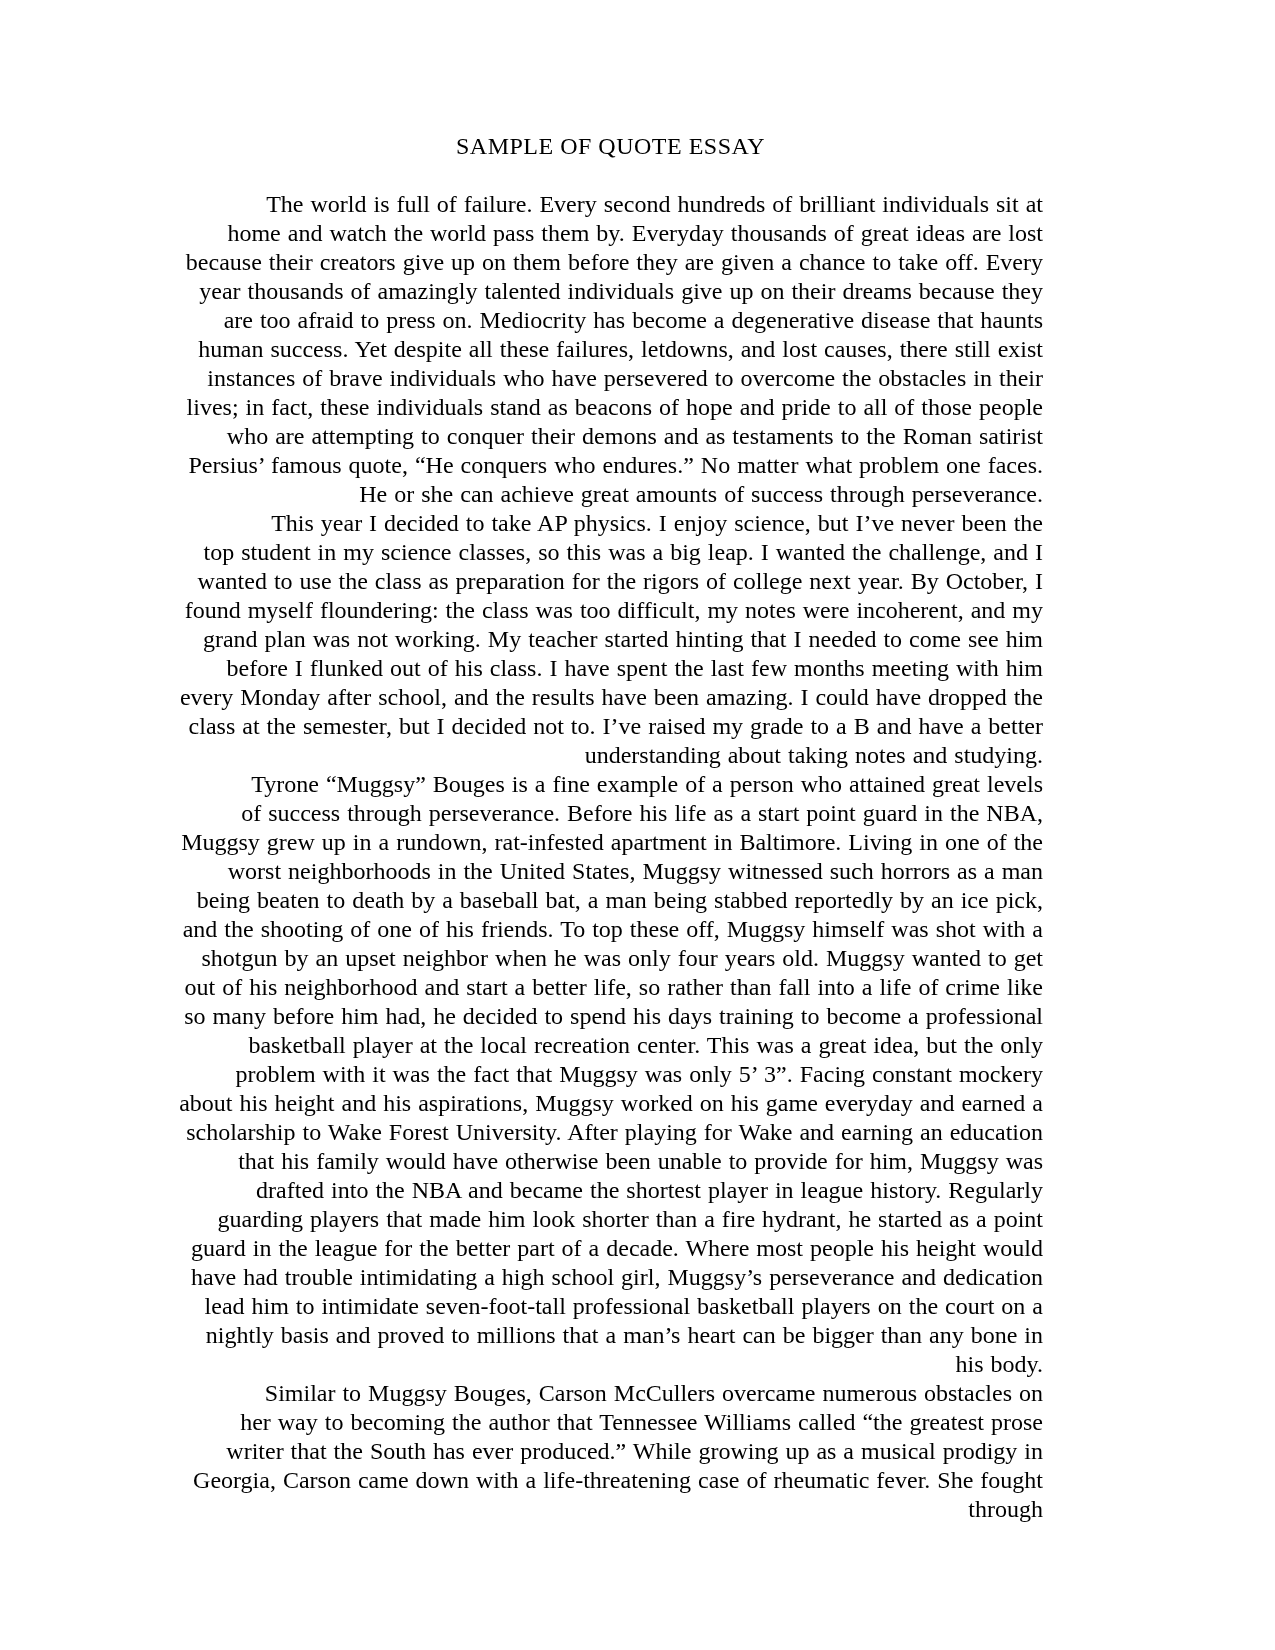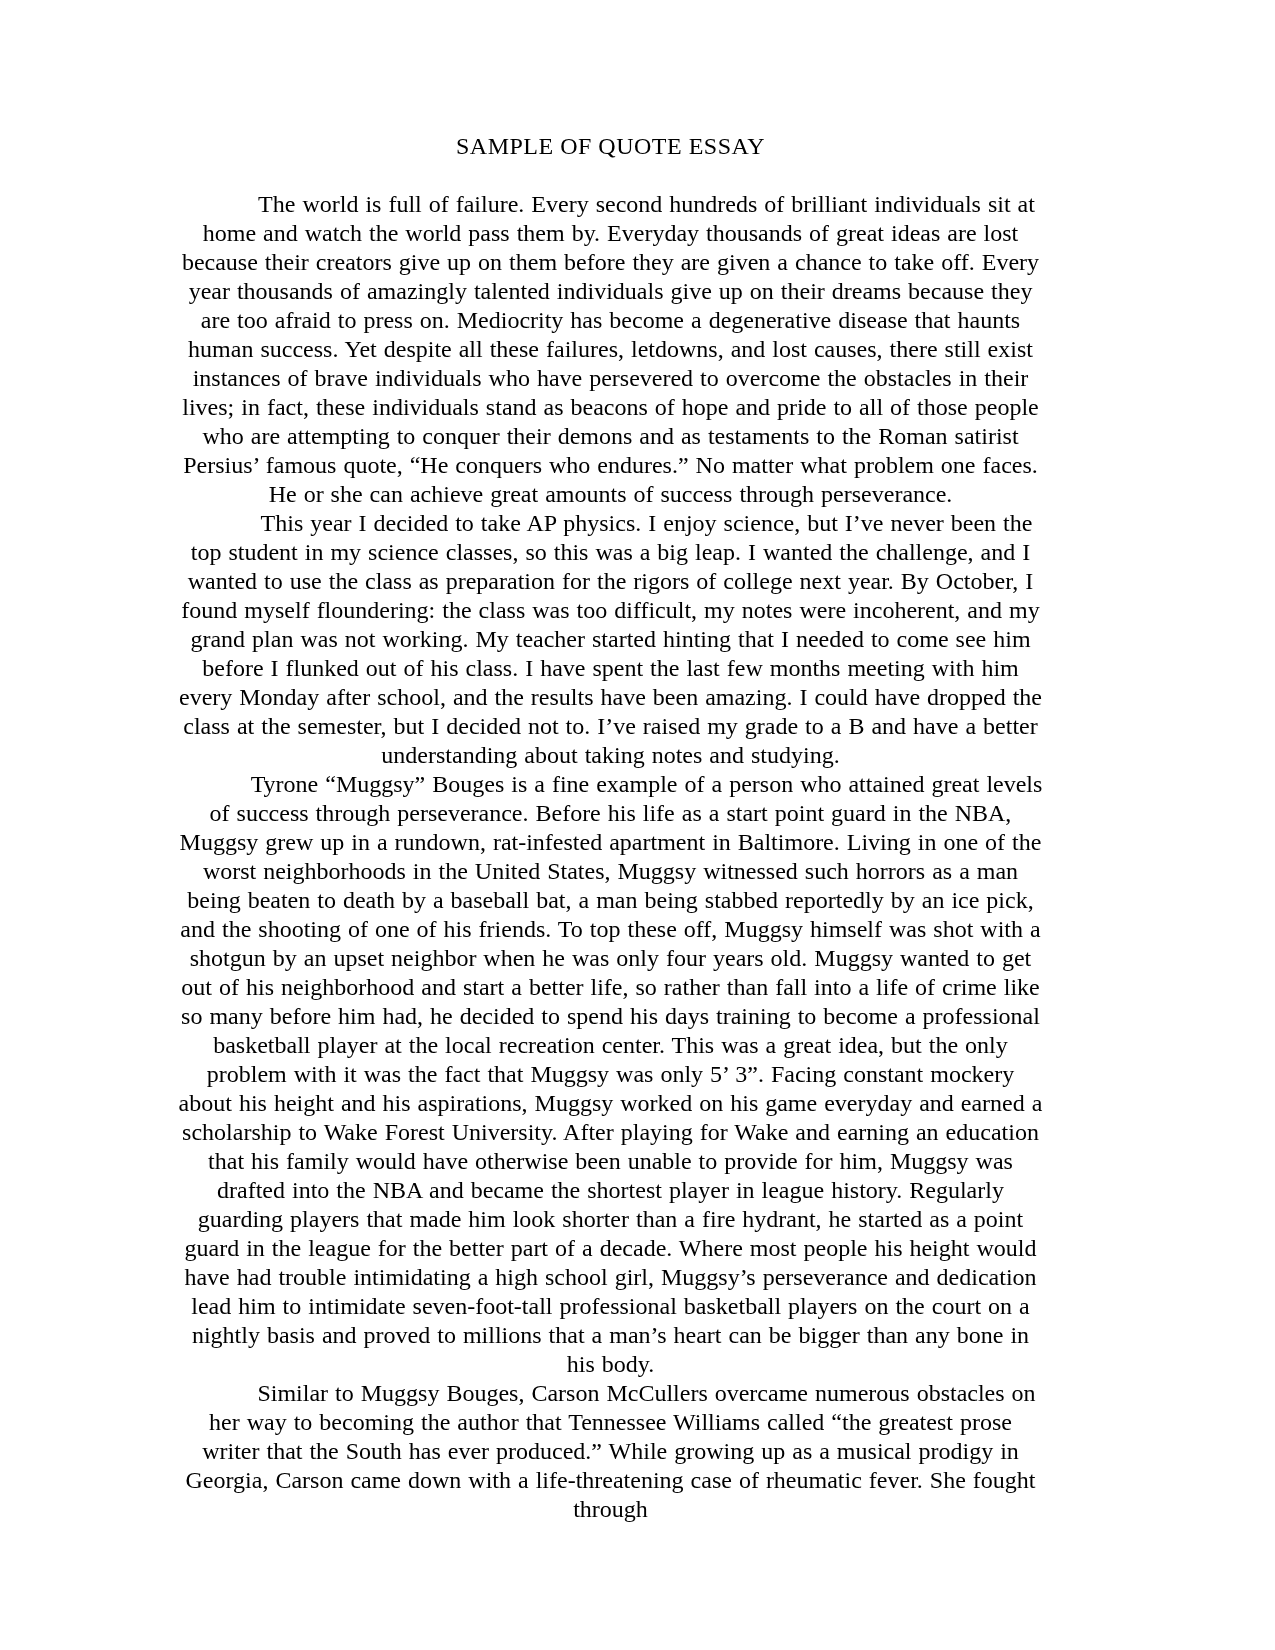--- a/index.html
+++ b/index.html
@@ -23,21 +23,21 @@
   .essay-title {
     font-size: 24px;
     font-weight: normal;
     text-align: center;
     margin: 0 0 29px 0;
     letter-spacing: 0.5px;
   }
   .para {
     margin: 0;
     text-indent: 72px;
-    text-align: center;
+    text-align: right;
     word-spacing: 1px;
   }
 </style>
 </head>
 <body>
 
 <div class="page">
   <h1 class="essay-title">SAMPLE OF QUOTE ESSAY</h1>
 
   <p class="para">The world is full of failure. Every second hundreds of brilliant individuals sit at home and watch the world pass them by. Everyday thousands of great ideas are lost because their creators give up on them before they are given a chance to take off. Every year thousands of amazingly talented individuals give up on their dreams because they are too afraid to press on. Mediocrity has become a degenerative disease that haunts human success. Yet despite all these failures, letdowns, and lost causes, there still exist instances of brave individuals who have persevered to overcome the obstacles in their lives; in fact, these individuals stand as beacons of hope and pride to all of those people who are attempting to conquer their demons and as testaments to the Roman satirist Persius’ famous quote, “He conquers who endures.” No matter what problem one faces. He or she can achieve great amounts of success through perseverance.</p>

